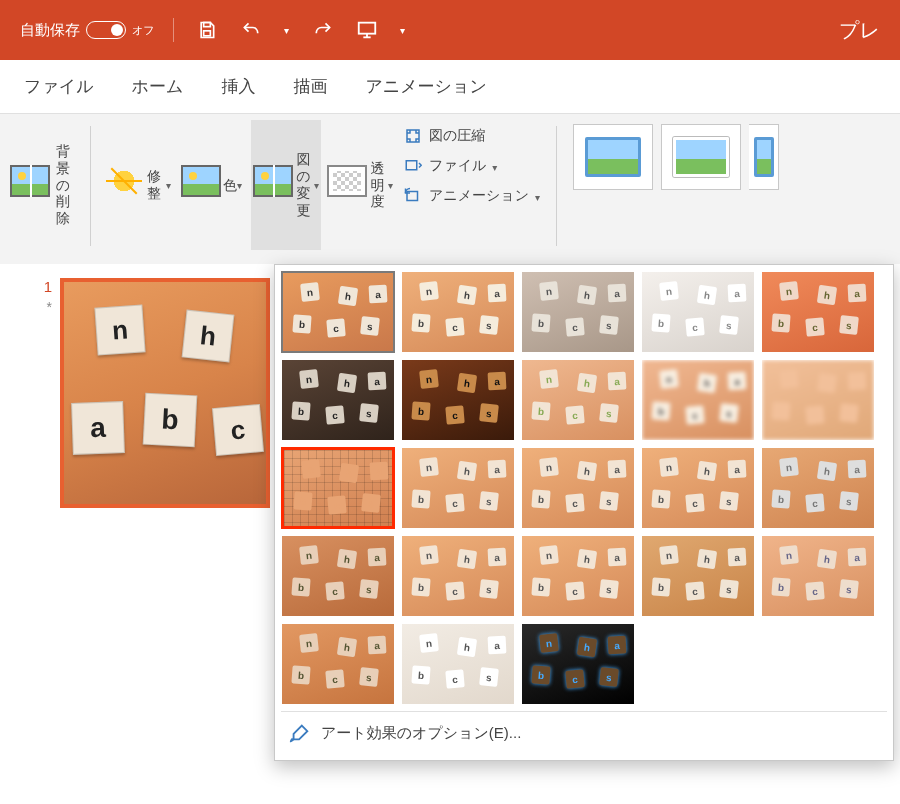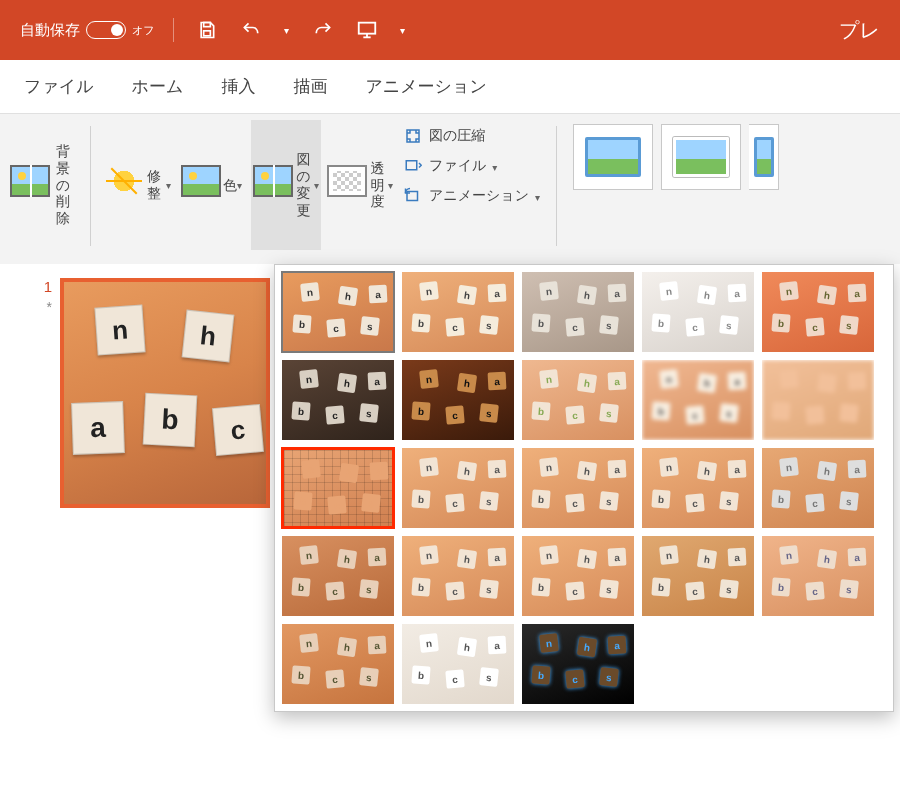--- a/index.html
+++ b/index.html
@@ -453,13 +453,22 @@
         <div class="effect-bg" style="background: linear-gradient(160deg, rgb(42, 42, 42), rgb(0, 0, 0));">
           <div class="mini" style="left: 18px; top: 10px; width: 18px; height: 18px; background: rgb(106, 74, 42); transform: rotate(-6deg); display: flex; align-items: center; justify-content: center; font-size: 10px; font-weight: bold; color: rgb(68, 170, 255); box-shadow: rgb(68, 170, 255) 0px 0px 4px;">n</div>
           <div class="mini" style="left: 56px; top: 14px; width: 18px; height: 18px; background: rgb(106, 74, 42); transform: rotate(8deg); display: flex; align-items: center; justify-content: center; font-size: 10px; font-weight: bold; color: rgb(68, 170, 255); box-shadow: rgb(68, 170, 255) 0px 0px 4px;">h</div>
           <div class="mini" style="left: 86px; top: 12px; width: 18px; height: 18px; background: rgb(106, 74, 42); transform: rotate(-3deg); display: flex; align-items: center; justify-content: center; font-size: 10px; font-weight: bold; color: rgb(68, 170, 255); box-shadow: rgb(68, 170, 255) 0px 0px 4px;">a</div>
           <div class="mini" style="left: 10px; top: 42px; width: 18px; height: 18px; background: rgb(106, 74, 42); transform: rotate(4deg); display: flex; align-items: center; justify-content: center; font-size: 10px; font-weight: bold; color: rgb(68, 170, 255); box-shadow: rgb(68, 170, 255) 0px 0px 4px;">b</div>
           <div class="mini" style="left: 44px; top: 46px; width: 18px; height: 18px; background: rgb(106, 74, 42); transform: rotate(-5deg); display: flex; align-items: center; justify-content: center; font-size: 10px; font-weight: bold; color: rgb(68, 170, 255); box-shadow: rgb(68, 170, 255) 0px 0px 4px;">c</div>
           <div class="mini" style="left: 78px; top: 44px; width: 18px; height: 18px; background: rgb(106, 74, 42); transform: rotate(6deg); display: flex; align-items: center; justify-content: center; font-size: 10px; font-weight: bold; color: rgb(68, 170, 255); box-shadow: rgb(68, 170, 255) 0px 0px 4px;">s</div>
         </div>
       </div>
     </div>
+  <div class="popup-footer">
+    <span class="brush">
+      <svg width="22" height="22" viewBox="0 0 24 24" fill="none" stroke="#3a7bbf" stroke-width="2">
+          <path d="M14 4l6 6-9 9H5v-6z"></path>
+          <path d="M5 19c-2 2-3 2-3 2s0-1 2-3"></path>
+        </svg>
+    </span>
+    <span>アート効果のオプション(E)...</span>
+  </div>
 </div>
 
 </body></html>

